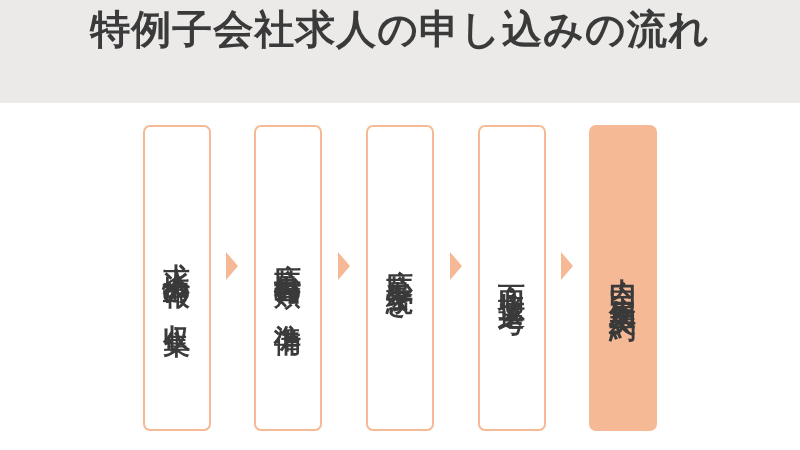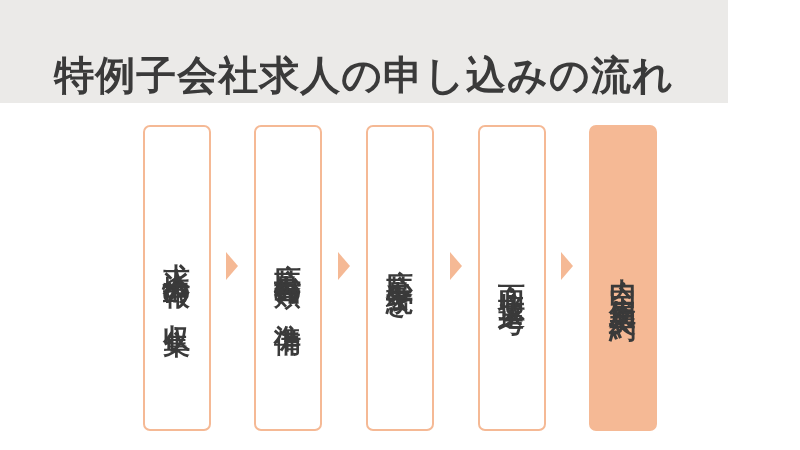--- a/index.html
+++ b/index.html
@@ -1,23 +1,23 @@
 <!DOCTYPE html>
 <html><head>
 <meta charset="utf-8">
 <style>
   html, body { margin: 0; padding: 0; }
   body {
     width: 800px; height: 450px; background: #ffffff; position: relative; overflow: hidden;
     font-family: "DejaVu Sans", "Liberation Sans", sans-serif;
   }
   .header {
-    position: absolute; left: 0; top: 0; width: 728px; height: 103px;
+    position: absolute; left: 0; top: 0; width: 800px; height: 103px;
     background: #ebeae8;
-    display: flex; align-items: flex-end; justify-content: center;
+    display: flex; align-items: flex-start; justify-content: center;
   }
   .title {
     font-size: 40px; font-weight: bold; color: #3a3a3a; letter-spacing: 1px;
     margin-top: 2px;
   }
   .step {
     position: absolute; top: 125px; width: 64px; height: 302px;
     border: 2px solid #f5b995; border-radius: 7px; background: #ffffff;
     display: flex; align-items: center; justify-content: center;
     box-sizing: content-box;

